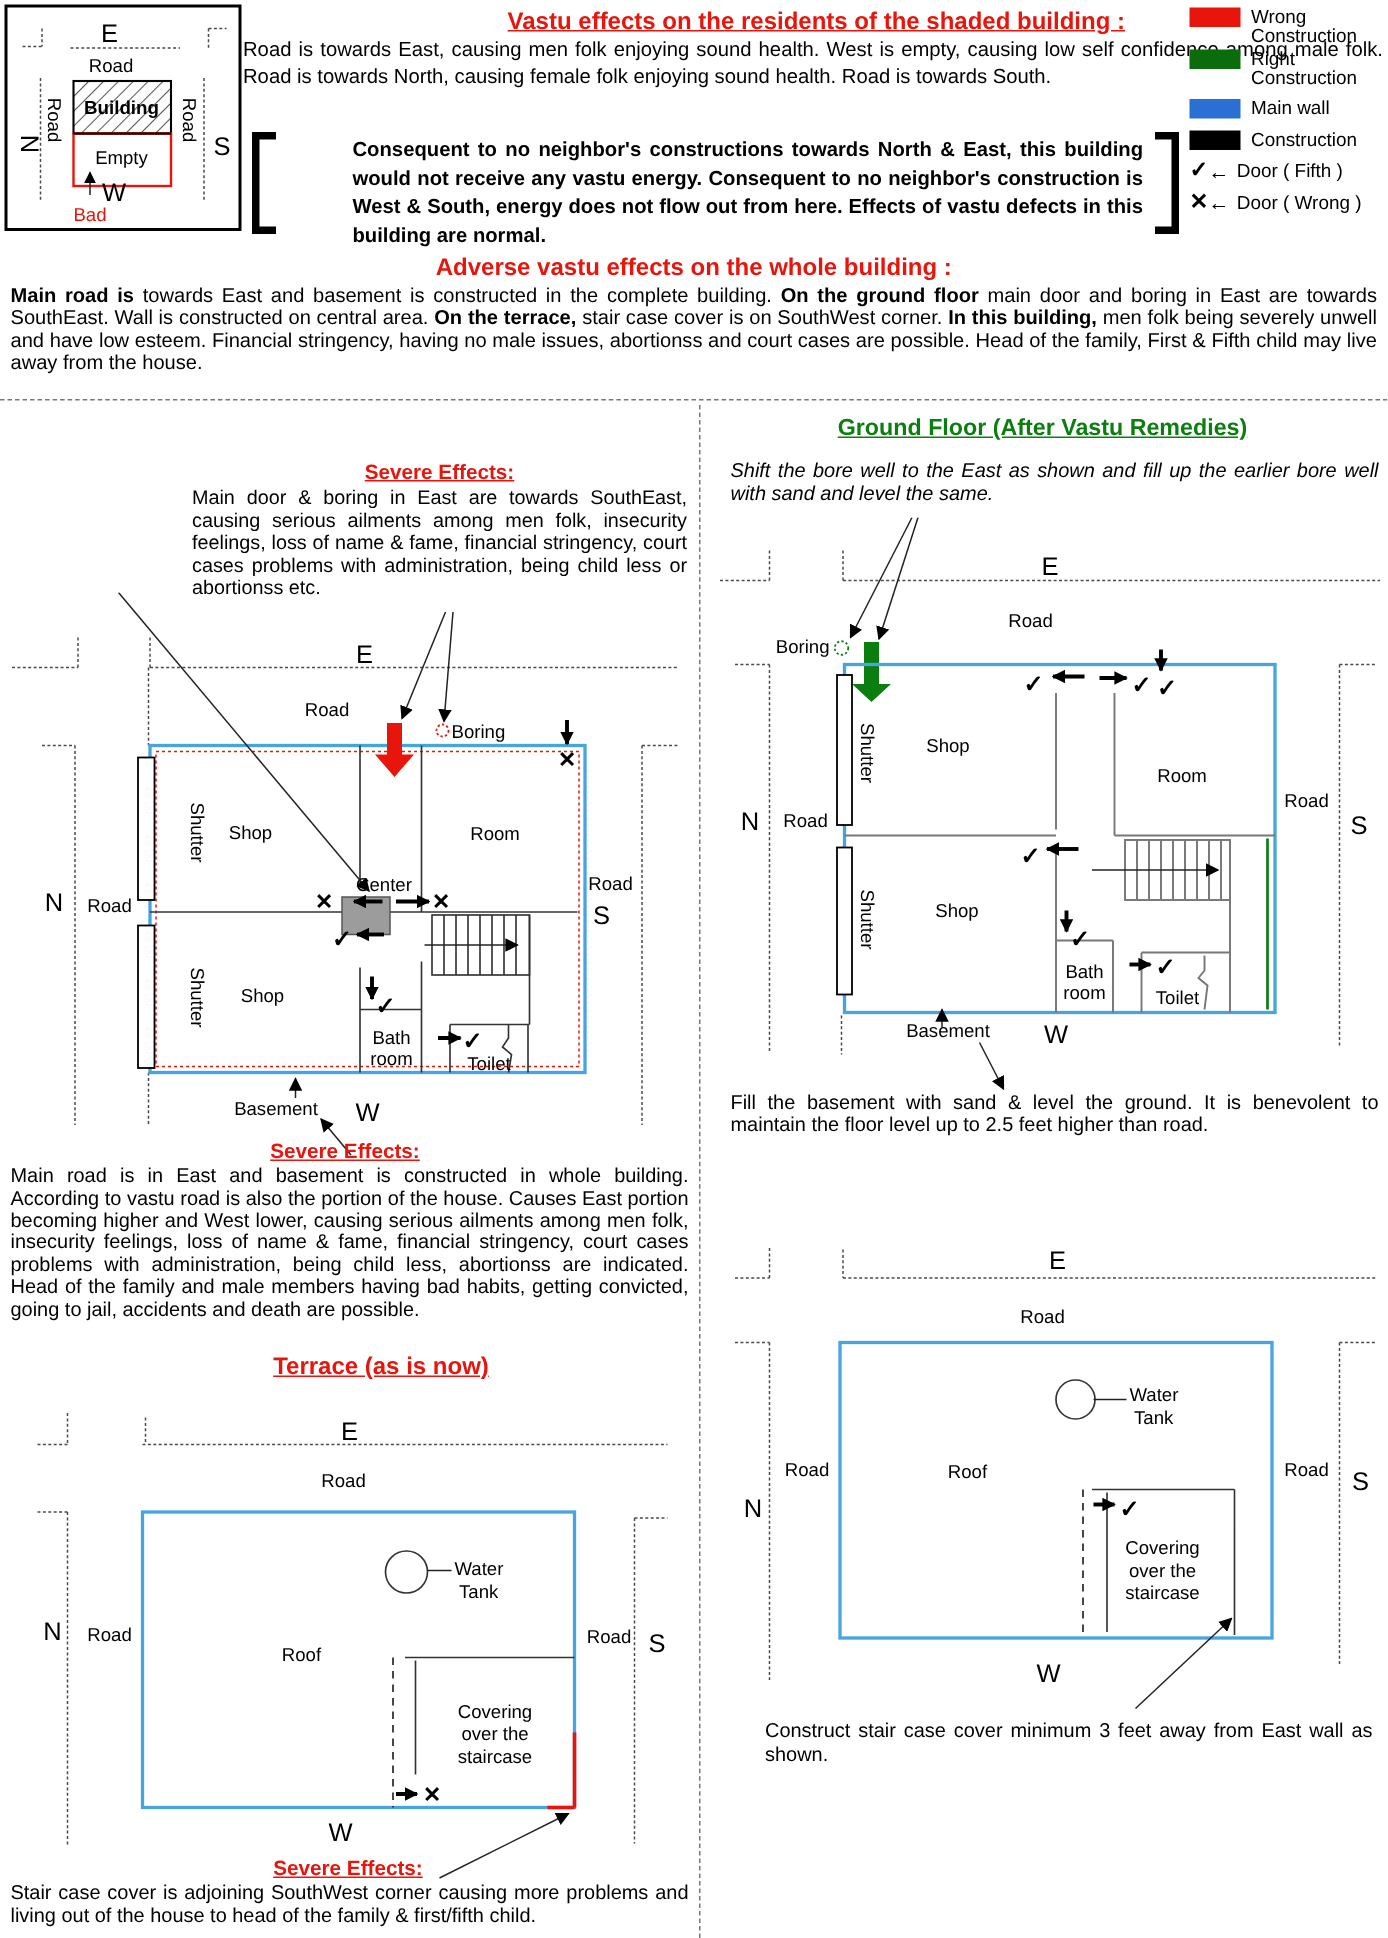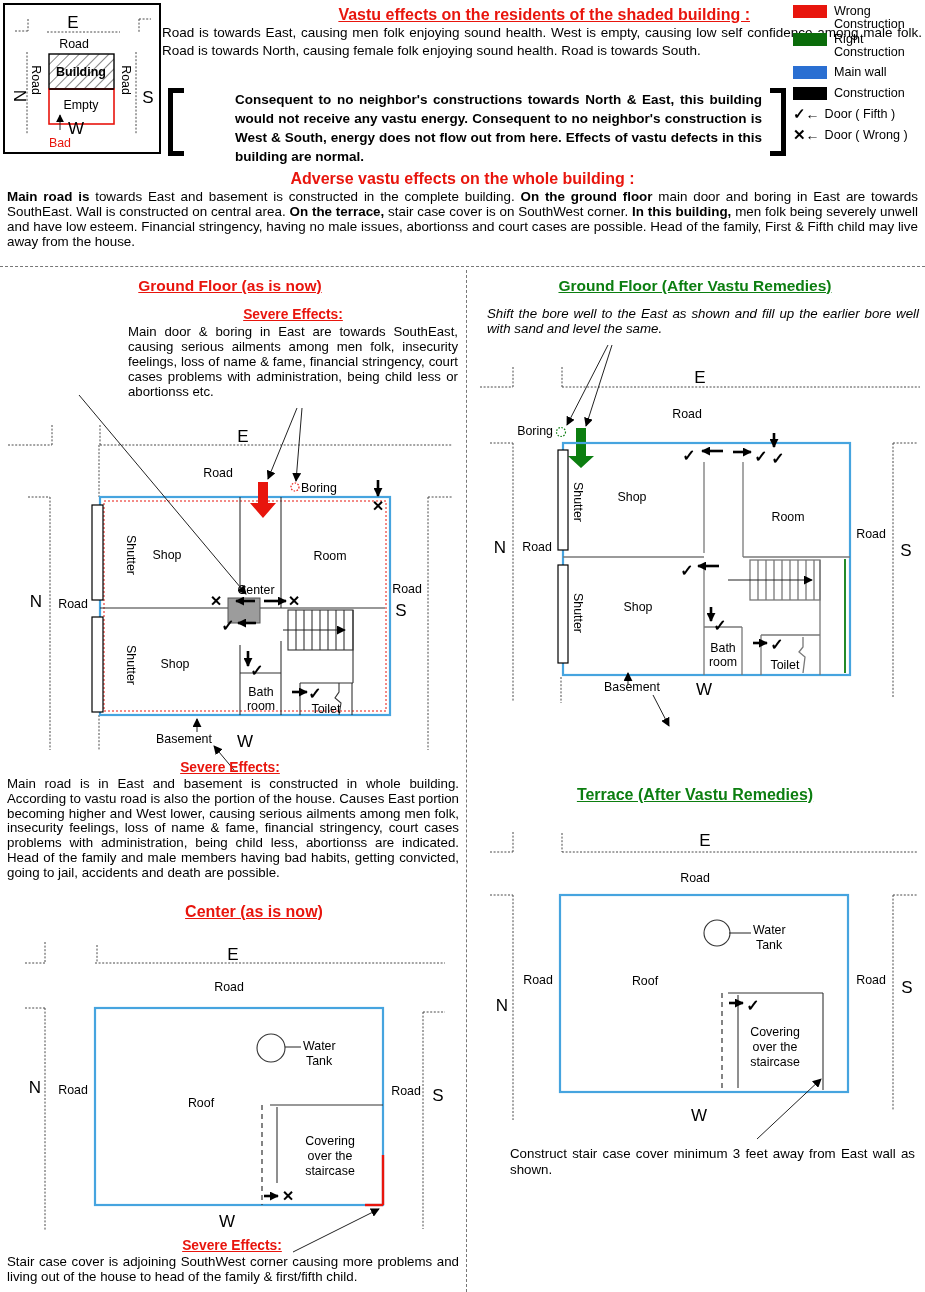--- a/index.html
+++ b/index.html
@@ -130,21 +130,20 @@
       <span>Door ( Wrong )</span>
     </div>
   </div>
 
   <div class="abs ctrT redH2 h16" style="left:0;top:170px;width:925px;">Adverse vastu effects on the whole building :</div>
   <div class="abs jst" style="left:7px;top:190px;width:911px;font-size:13.4px;line-height:14.9px;"><b>Main road is </b><span>towards East and basement is constructed in the complete building. </span><b>On the ground floor</b><span> main door and boring in East are towards SouthEast. Wall is constructed on central area. </span><b>On the terrace,</b><span> stair case cover is on SouthWest corner. </span><b>In this building,</b><span> men folk being severely unwell and have low esteem. Financial stringency, having no male issues, abortionss and court cases are possible. Head of the family, First &amp; Fifth child may live away from the house.</span></div>
 
   <div class="abs divH" style="left:0;top:266px;width:925px;"></div>
   <div class="abs divV" style="left:466px;top:270px;height:1022px;"></div>
 
-  <div class="abs ctrT redH" style="left:0;top:277px;width:460px;font-size:15.5px;">Ground Floor (as is now)</div>
   <div class="abs ctrT redH h14" style="left:128px;top:307px;width:330px;">Severe Effects:</div>
   <div class="abs jst" style="left:128px;top:324px;width:330px;font-size:13.2px;line-height:15px;">Main door &amp; boring in East are towards SouthEast, causing serious ailments among men folk, insecurity feelings, loss of name &amp; fame, financial stringency, court cases problems with administration, being child less or abortionss etc.</div>
 
   <svg class="abs" style="left:0;top:395px;" width="460" height="380" viewBox="0 0 460 380">
     <defs>
         <marker id="arA" viewBox="0 0 10 10" refX="9" refY="5" markerWidth="9" markerHeight="9" orient="auto" markerUnits="userSpaceOnUse">
           <path d="M0 0L10 5L0 10z"></path>
         </marker>
       </defs>
     <g>
@@ -245,21 +244,21 @@
     <g>
       <line class="ld" x1="79" y1="0" x2="246" y2="199" marker-end="url(#arA)"></line>
       <line class="ld" x1="297" y1="13" x2="268" y2="84" marker-end="url(#arA)"></line>
       <line class="ld" x1="302" y1="13" x2="296" y2="86" marker-end="url(#arA)"></line>
       <line class="ld" x1="234" y1="375" x2="214" y2="351" marker-end="url(#arA)"></line>
     </g>
   </svg>
 
   <div class="abs ctrT redH h14" style="left:0;top:760px;width:460px;z-index:2;">Severe Effects:</div>
   <div class="abs jst" style="left:7px;top:777px;width:452px;font-size:13.3px;line-height:14.8px;z-index:2;">Main road is in East and basement is constructed in whole building. According to vastu road is also the portion of the house. Causes East portion becoming higher and West lower, causing serious ailments among men folk, insecurity feelings, loss of name &amp; fame, financial stringency, court cases problems with administration, being child less, abortionss are indicated. Head of the family and male members having bad habits, getting convicted, going to jail, accidents and death are possible.</div>
-  <div class="abs ctrT redH" style="left:24px;top:903px;width:460px;font-size:16px;z-index:2;">Center (as is now)</div>
+  <div class="abs ctrT redH" style="left:24px;top:903px;width:460px;font-size:16px;z-index:2;">Terrace (as is now)</div>
 
   <svg class="abs" style="left:0;top:935px;" width="460" height="322" viewBox="0 0 460 322">
     <defs>
         <marker id="arC" viewBox="0 0 10 10" refX="9" refY="5" markerWidth="9" markerHeight="9" orient="auto" markerUnits="userSpaceOnUse">
           <path d="M0 0L10 5L0 10z"></path>
         </marker>
       </defs>
     <g>
       <line class="rd" x1="25" y1="28" x2="45" y2="28"></line>
         <line class="rd" x1="45" y1="7" x2="45" y2="28"></line>
@@ -401,21 +400,21 @@
     <text class="t12 ctr" x="167" y="346">Basement</text>
     <line class="ld" x1="163" y1="340" x2="163" y2="328" marker-end="url(#arB)"></line>
 
     <g>
       <line class="ld" x1="143" y1="0" x2="102" y2="80" marker-end="url(#arB)"></line>
       <line class="ld" x1="147" y1="0" x2="121" y2="81" marker-end="url(#arB)"></line>
       <line class="ld" x1="188" y1="350" x2="204" y2="381" marker-end="url(#arB)"></line>
     </g>
   </svg>
 
-  <div class="abs ctrT grnH" style="left:465px;top:786px;width:460px;font-size:16px;">Terrace (After Vastu Remedies)</div>
+  <div class="abs jst" style="left:487px;top:727px;width:432px;font-size:13.3px;line-height:15px;z-index:2;">Fill the basement with sand &amp; level the ground. It is benevolent to maintain the floor level up to 2.5 feet higher than road.</div>
 
   <svg class="abs" style="left:465px;top:825px;" width="460" height="332" viewBox="0 0 460 332">
     <defs>
         <marker id="arD" viewBox="0 0 10 10" refX="9" refY="5" markerWidth="9" markerHeight="9" orient="auto" markerUnits="userSpaceOnUse">
           <path d="M0 0L10 5L0 10z"></path>
         </marker>
       </defs>
     <g>
       <line class="rd" x1="25" y1="27" x2="48" y2="27"></line>
         <line class="rd" x1="48" y1="7" x2="48" y2="27"></line>

